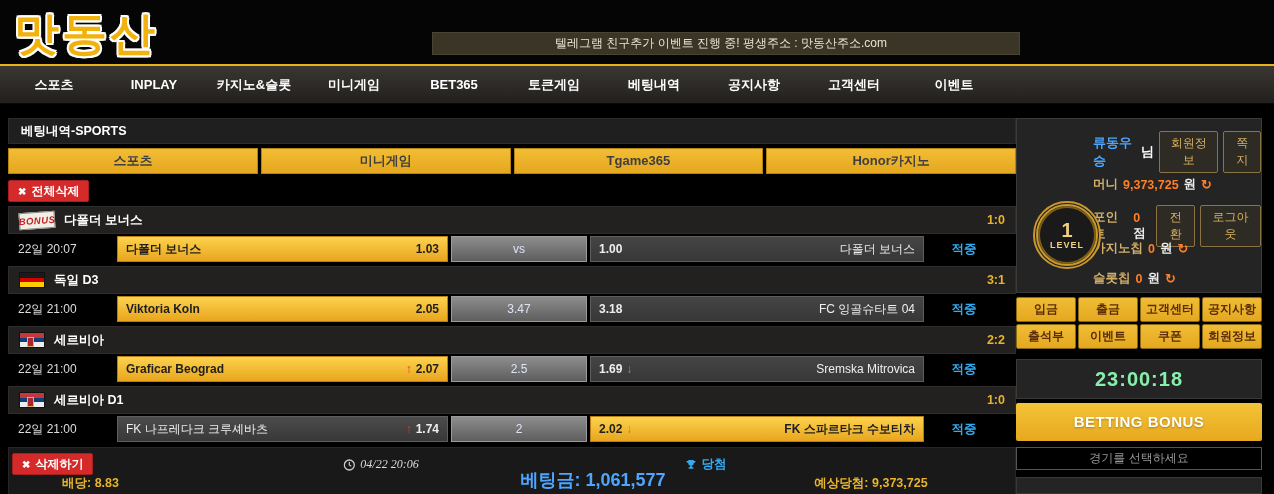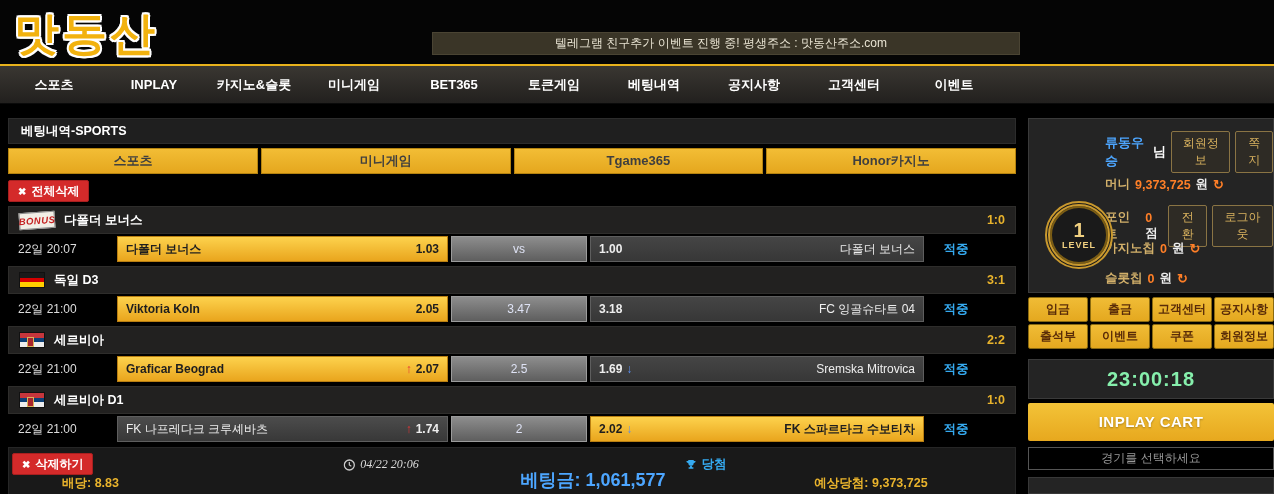--- a/index.html
+++ b/index.html
@@ -52,21 +52,21 @@
   .league-name { color:#fff; font-size:12.5px; font-weight:bold; }
   .score { margin-left:auto; color:#e9b32c; font-size:12.5px; font-weight:bold; }
 
   .match-row { display:flex; align-items:center; height:30px; }
   .m-time { width:109px; padding-left:10px; color:#ddd; font-size:12px; }
   .cell { height:26px; display:flex; align-items:center; font-size:12px; }
   .cell.home { width:331px; padding:0 8px; justify-content:space-between; margin-right:3px;
                background:linear-gradient(#4c4c4c,#383838); border:1px solid #5e5e5e; color:#eee; }
   .cell.draw { width:136px; justify-content:center; margin-right:3px; color:#dfe3f5;
                background:linear-gradient(#8d8d8d,#5e5e5e); border:1px solid #9b9b9b; }
-  .cell.away { width:334px; padding:0 8px; justify-content:space-between; margin-right:2px;
+  .cell.away { width:334px; padding:0 8px; justify-content:space-between; margin-right:10px;
                background:linear-gradient(#454545,#373737); border:1px solid #5e5e5e; color:#eee; }
   .cell.sel  { background:linear-gradient(#fdd24d,#e9a51d); border:1px solid #b97f12; color:#1e1e1e; font-weight:bold; }
   .m-status { width:60px; text-align:center; color:#35aaf0; font-size:12.5px; font-weight:bold; }
   .odds-wrap { display:flex; align-items:center; gap:4px; font-weight:bold; }
   .arr-up { color:#e53535; font-weight:bold; }
   .arr-down { color:#5b8ef0; font-weight:bold; }
 
   
   .bet-footer { position:relative; height:54px; background:#191919; border:1px solid #262626; margin-top:3px; }
   .del-btn { position:absolute; left:3px; top:5px; }
@@ -74,21 +74,21 @@
               font-size:12px; font-style:italic; display:flex; align-items:center; gap:5px;font-family:Liberation Serif, serif; }
   .bet-result { position:absolute; left:697px; top:8px; transform:translateX(-50%); color:#35aaf0;
                 font-size:12.5px; font-weight:bold; display:flex; align-items:center; gap:5px; }
   .sum-odds { position:absolute; left:8px; bottom:8px; color:#e9b32c; font-size:12.5px; font-weight:bold;padding-left:45px; }
   .sum-bet  { position:absolute; left:584px; bottom:8px; transform:translateX(-50%); color:#4da6ff;
               font-size:18px; font-weight:bold; }
   .sum-win  { position:absolute; left:862px; bottom:8px; transform:translateX(-50%); color:#e9b32c;
               font-size:12.5px; font-weight:bold; }
 
   
-  .sidebar { position:relative; width:246px; margin-left:12px; height:376px; }
+  .sidebar { position:relative; width:246px; height:376px; }
   .sb-user { position:absolute; top:0; left:0; width:246px; height:175px; background:#242424; border:1px solid #3a3a3a; }
   .sb-row { position:absolute; left:76px; display:flex; align-items:center; gap:5px; font-size:12.5px; }
   .sb-row1 { top:12px; }
   .sb-row2 { top:57px; }
   .sb-row3 { top:86px; }
   .sb-row4 { top:121px; }
   .sb-row5 { top:151px; }
   .uname { color:#4da6ff; font-weight:bold; font-size:13px; }
   .uname-sfx { color:#fff; font-weight:bold; font-size:13px; margin-left:-4px; }
   .sb-sm-btn { background:#2e2b25; border:1px solid #8a7444; color:#d9b25e; font-size:12px;
@@ -354,18 +354,18 @@
         <button class="sb-btn">출금</button>
         <button class="sb-btn">고객센터</button>
         <button class="sb-btn">공지사항</button>
         <button class="sb-btn">출석부</button>
         <button class="sb-btn">이벤트</button>
         <button class="sb-btn">쿠폰</button>
         <button class="sb-btn">회원정보</button>
       </div>
 
       <div class="sb-clock">23:00:18</div>
-      <div class="sb-cart">INPLAY CART</div>
+      <div class="sb-cart">BETTING BONUS</div>
       <div class="sb-select">경기를 선택하세요</div>
       <div class="sb-part"></div>
     </div>
   </div>
 </div>
 
 </body></html>

